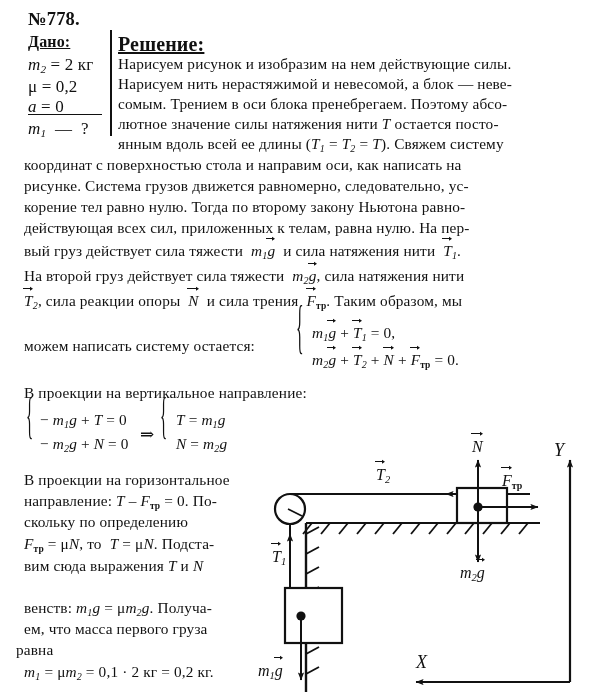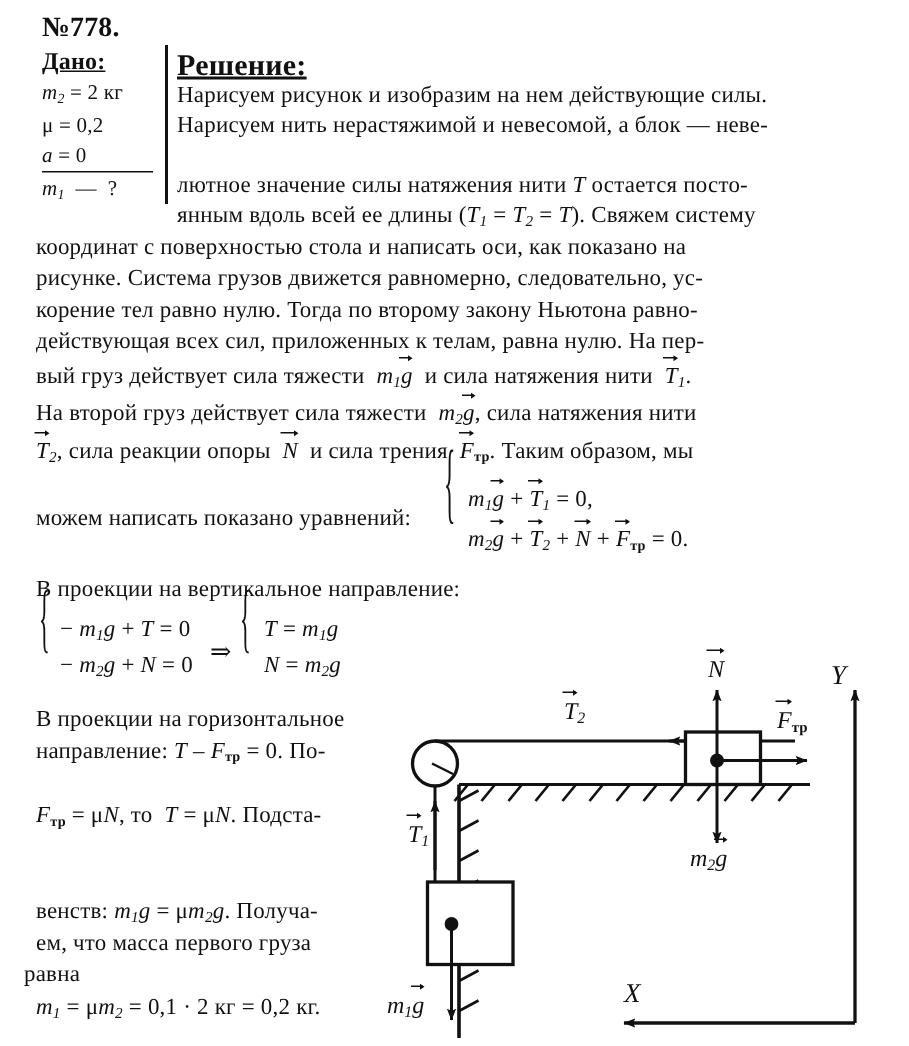--- a/index.html
+++ b/index.html
@@ -45,21 +45,21 @@
     text-decoration: underline;
   }
   #solution-label {
     left: 118px; top: 34px;
     font-size: 20px;
     font-weight: bold;
     text-decoration: underline;
   }
   .given-line {
     left: 28px;
-    font-size: 14px;
+    font-size: 17px;
   }
   #given-divider {
     position: absolute;
     left: 28px; top: 114px;
     width: 74px;
     height: 1.4px;
     background: #111;
   }
   #given-vrule {
     position: absolute;
@@ -159,50 +159,53 @@
   <div class="txt given-line" style="top:120px">
     <span class="mi">m</span><span class="sub">1</span> &nbsp;— &nbsp;?
   </div>
 
   <div class="txt" style="left:118px; top:56px">
     Нарисуем рисунок и изобразим на нем действующие силы.
   </div>
   <div class="txt" style="left:118px; top:76px">
     Нарисуем нить нерастяжимой и невесомой, а блок — неве-
   </div>
+  <div class="txt" style="left:118px; top:96px">
+    сомым. Трением в оси блока пренебрегаем. Поэтому абсо-
+  </div>
   <div class="txt" style="left:118px; top:116px">
     лютное значение силы натяжения нити <span class="mi">T</span> остается посто-
   </div>
   <div class="txt" style="left:118px; top:136px">
     янным вдоль всей ее длины (<span class="mi">T</span><span class="sub">1</span> = <span class="mi">T</span><span class="sub">2</span> = <span class="mi">T</span>). Свяжем систему
   </div>
 
   <div class="txt" style="left:24px; top:157px">
-    координат с поверхностью стола и написать оси, как показано на
+    координат с поверхностью стола и направим оси, как написать на
   </div>
   <div class="txt" style="left:24px; top:178px">
     рисунке. Система грузов движется равномерно, следовательно, ус-
   </div>
   <div class="txt" style="left:24px; top:199px">
     корение тел равно нулю. Тогда по второму закону Ньютона равно-
   </div>
   <div class="txt" style="left:24px; top:220px">
     действующая всех сил, приложенных к телам, равна нулю. На пер-
   </div>
   <div class="txt" style="left:24px; top:243px">
     вый груз действует сила тяжести &nbsp;<span class="mi">m</span><span class="sub">1</span><span class="vec">g</span>&nbsp; и сила натяжения нити &nbsp;<span class="vec">T</span><span class="sub">1</span>.
   </div>
   <div class="txt" style="left:24px; top:268px">
     На второй груз действует сила тяжести &nbsp;<span class="mi">m</span><span class="sub">2</span><span class="vec">g</span>, сила натяжения нити
   </div>
   <div class="txt" style="left:24px; top:293px">
     <span class="vec">T</span><span class="sub">2</span>, сила реакции опоры &nbsp;<span class="vec">N</span>&nbsp; и сила трения &nbsp;<span class="vec">F</span><span class="subr">тр</span>. Таким образом, мы
   </div>
 
-  <div class="txt" style="left:24px; top:338px">можем написать показано уравнений:</div>
+  <div class="txt" style="left:24px; top:338px">можем написать систему остается:</div>
 
   <div class="brace" style="left:296px; top:320px">
     <span style="transform:scale(1.05,4.0); display:inline-block; font-size:15px;">{</span>
   </div>
   <div class="txt" style="left:312px; top:325px">
     <span class="mi">m</span><span class="sub">1</span><span class="vec">g</span> + <span class="vec">T</span><span class="sub">1</span> = 0,
   </div>
   <div class="txt" style="left:312px; top:352px">
     <span class="mi">m</span><span class="sub">2</span><span class="vec">g</span> + <span class="vec">T</span><span class="sub">2</span> + <span class="vec">N</span> + <span class="vec">F</span><span class="subr">тр</span> = 0.
   </div>
@@ -230,22 +233,28 @@
   <div class="txt" style="left:176px; top:436px">
     <span class="mi">N</span> = <span class="mi">m</span><span class="sub">2</span><span class="mi">g</span>
   </div>
 
   <div class="txt" style="left:24px; top:472px">
     В проекции на горизонтальное
   </div>
   <div class="txt" style="left:24px; top:493px">
     направление: <span class="mi">T</span> – <span class="mi">F</span><span class="subr">тр</span> = 0. По-
   </div>
+  <div class="txt" style="left:24px; top:514px">
+    скольку по определению
+  </div>
   <div class="txt" style="left:24px; top:536px">
     <span class="mi">F</span><span class="subr">тр</span> = μ<span class="mi">N</span>, то &nbsp;<span class="mi">T</span> = μ<span class="mi">N</span>. Подста-
+  </div>
+  <div class="txt" style="left:24px; top:558px">
+    вим сюда выражения <span class="mi">T</span> и <span class="mi">N</span>
   </div>
   <div class="txt" style="left:24px; top:600px">
     венств: <span class="mi">m</span><span class="sub">1</span><span class="mi">g</span> = μ<span class="mi">m</span><span class="sub">2</span><span class="mi">g</span>. Получа-
   </div>
   <div class="txt" style="left:24px; top:621px">
     ем, что масса первого груза
   </div>
   <div class="txt" style="left:16px; top:642px">
     равна
   </div>
@@ -315,21 +324,21 @@
 
       <line x1="228" y1="77" x2="288" y2="77" stroke="#111" stroke-width="2.0" marker-end="url(#ah)"></line>
 
       <line x1="320" y1="252" x2="320" y2="30" stroke="#111" stroke-width="2.2" marker-end="url(#ah)"></line>
       <line x1="320" y1="252" x2="166" y2="252" stroke="#111" stroke-width="2.2" marker-end="url(#ah)"></line>
     </svg>
 
     <div class="dlabel" style="left:222px; top:8px">
       <span class="vec">N</span>
     </div>
-    <div class="dlabel" style="left:268px; top:42px">
+    <div class="dlabel" style="left:252px; top:42px">
       <span class="vec">F</span><span class="subr">тр</span>
     </div>
     <div class="dlabel" style="left:126px; top:36px">
       <span class="vec">T</span><span class="sub">2</span>
     </div>
     <div class="dlabel" style="left:22px; top:118px">
       <span class="vec">T</span><span class="sub">1</span>
     </div>
     <div class="dlabel" style="left:210px; top:134px">
       <span class="mi">m</span><span class="sub">2</span><span class="vec">g</span>

